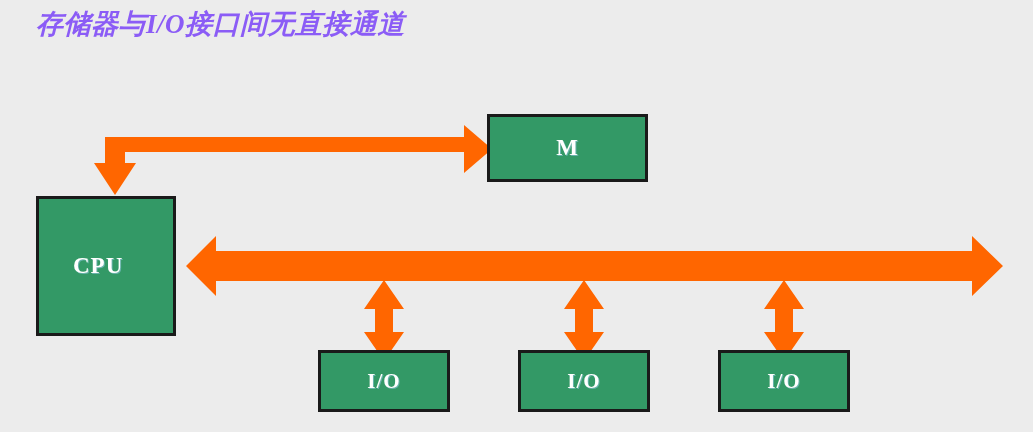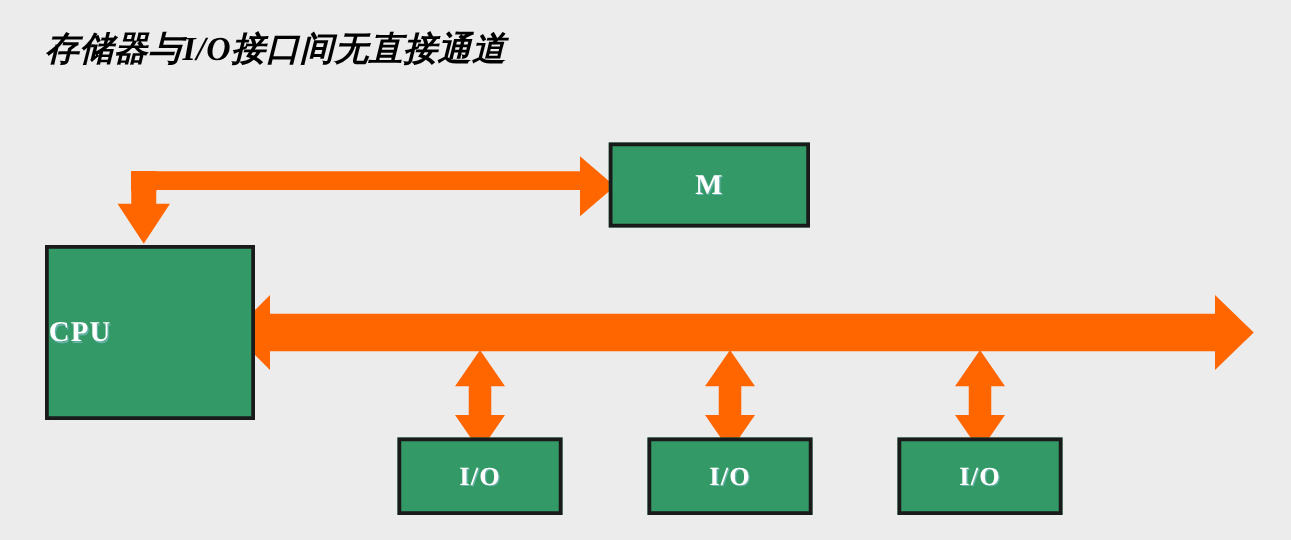--- a/index.html
+++ b/index.html
@@ -22,24 +22,23 @@
   }
   #diagram-title {
     position: absolute;
     left: 36px;
     top: 8px;
     font-family: "Liberation Serif", "DejaVu Serif", serif;
     font-size: 27px;
     font-weight: bold;
     font-style: italic;
     letter-spacing: 0.5px;
-    color: #000000;
+    color: #8b5cf6;
     white-space: nowrap;
     line-height: 1.2;
-    margin-top: 15px;
   }
   .node-box {
     position: absolute;
     box-sizing: border-box;
     background: #339966;
     border: 3px solid #1a1a1a;
     display: flex;
     align-items: center;
     justify-content: center;
   }
@@ -48,23 +47,24 @@
     font-weight: bold;
     font-size: 22px;
     color: #ffffff;
     letter-spacing: 1px;
     text-shadow: 1px 1px 0 rgba(150,200,230,0.55);
     user-select: none;
   }
   #cpu-box {
     left: 36px;
     top: 196px;
-    width: 168px;
+    width: 140px;
     height: 140px;
     justify-content: flex-start;
+    padding-left: 34px;
   }
   #m-box {
     left: 487px;
     top: 114px;
     width: 161px;
     height: 68px;
   }
   #io-box-1 { left: 318px; top: 350px; width: 132px; height: 62px; }
   #io-box-2 { left: 518px; top: 350px; width: 132px; height: 62px; }
   #io-box-3 { left: 718px; top: 350px; width: 132px; height: 62px; }

